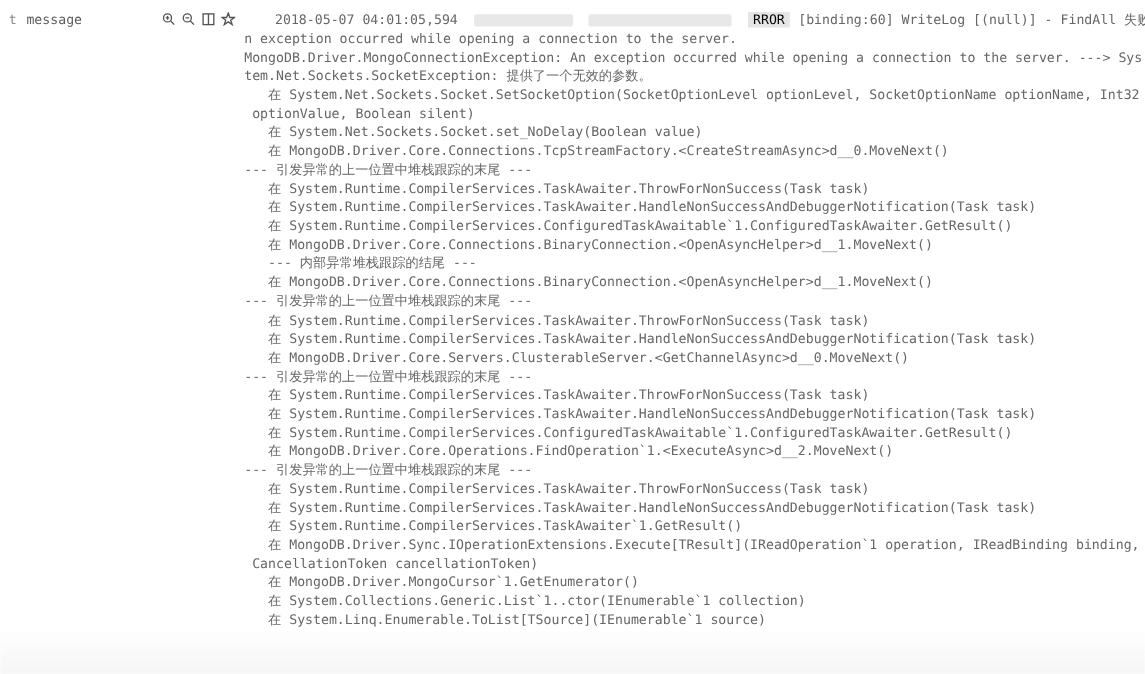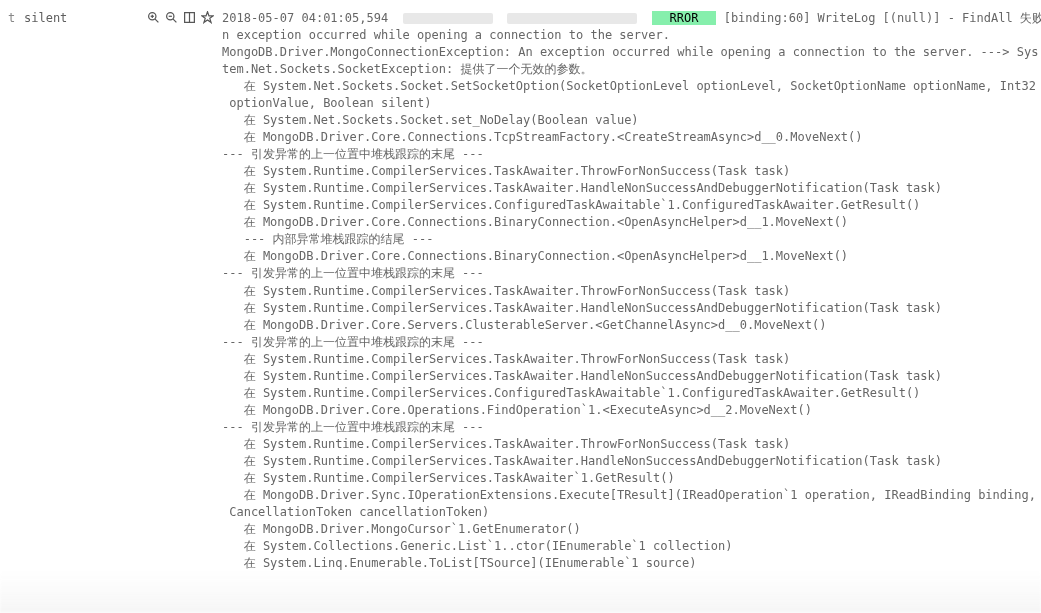--- a/index.html
+++ b/index.html
@@ -71,25 +71,26 @@
       padding: 10px 0 0 6px;
       white-space: pre;
       overflow: hidden;
       color: #666;
     }
     .log-line {
       display: block;
     }
     .ts {
       color: #666;
+      margin-left: 28px;
     }
     .highlight {
-      background: #86efac;
+      background: #e5e5e5;
       color: #000;
-      padding: 0 18px;
+      padding: 0 5px;
     }
     .blurred-bottom {
       position: absolute;
       bottom: 0;
       left: 0;
       right: 0;
       height: 42px;
       background: linear-gradient(to bottom, rgba(255,255,255,0.3), rgba(240,240,240,0.6));
       filter: blur(1px);
     }
@@ -100,21 +101,21 @@
       height: 11px;
       vertical-align: middle;
     }
   </style>
 </head>
 <body>
 
 <div class="main">
   <div class="left-col">
     <span class="field-type">t</span>
-    <span class="field-name">silent</span>
+    <span class="field-name">message</span>
   </div>
 
   <div class="toolbar">
     <span class="tb-icon" title="zoom in">
       <svg viewBox="0 0 16 16">
           <circle cx="6.5" cy="6.5" r="4.5"></circle>
           <line x1="10" y1="10" x2="14" y2="14"></line>
           <line x1="4.5" y1="6.5" x2="8.5" y2="6.5"></line>
           <line x1="6.5" y1="4.5" x2="6.5" y2="8.5"></line>
         </svg>

